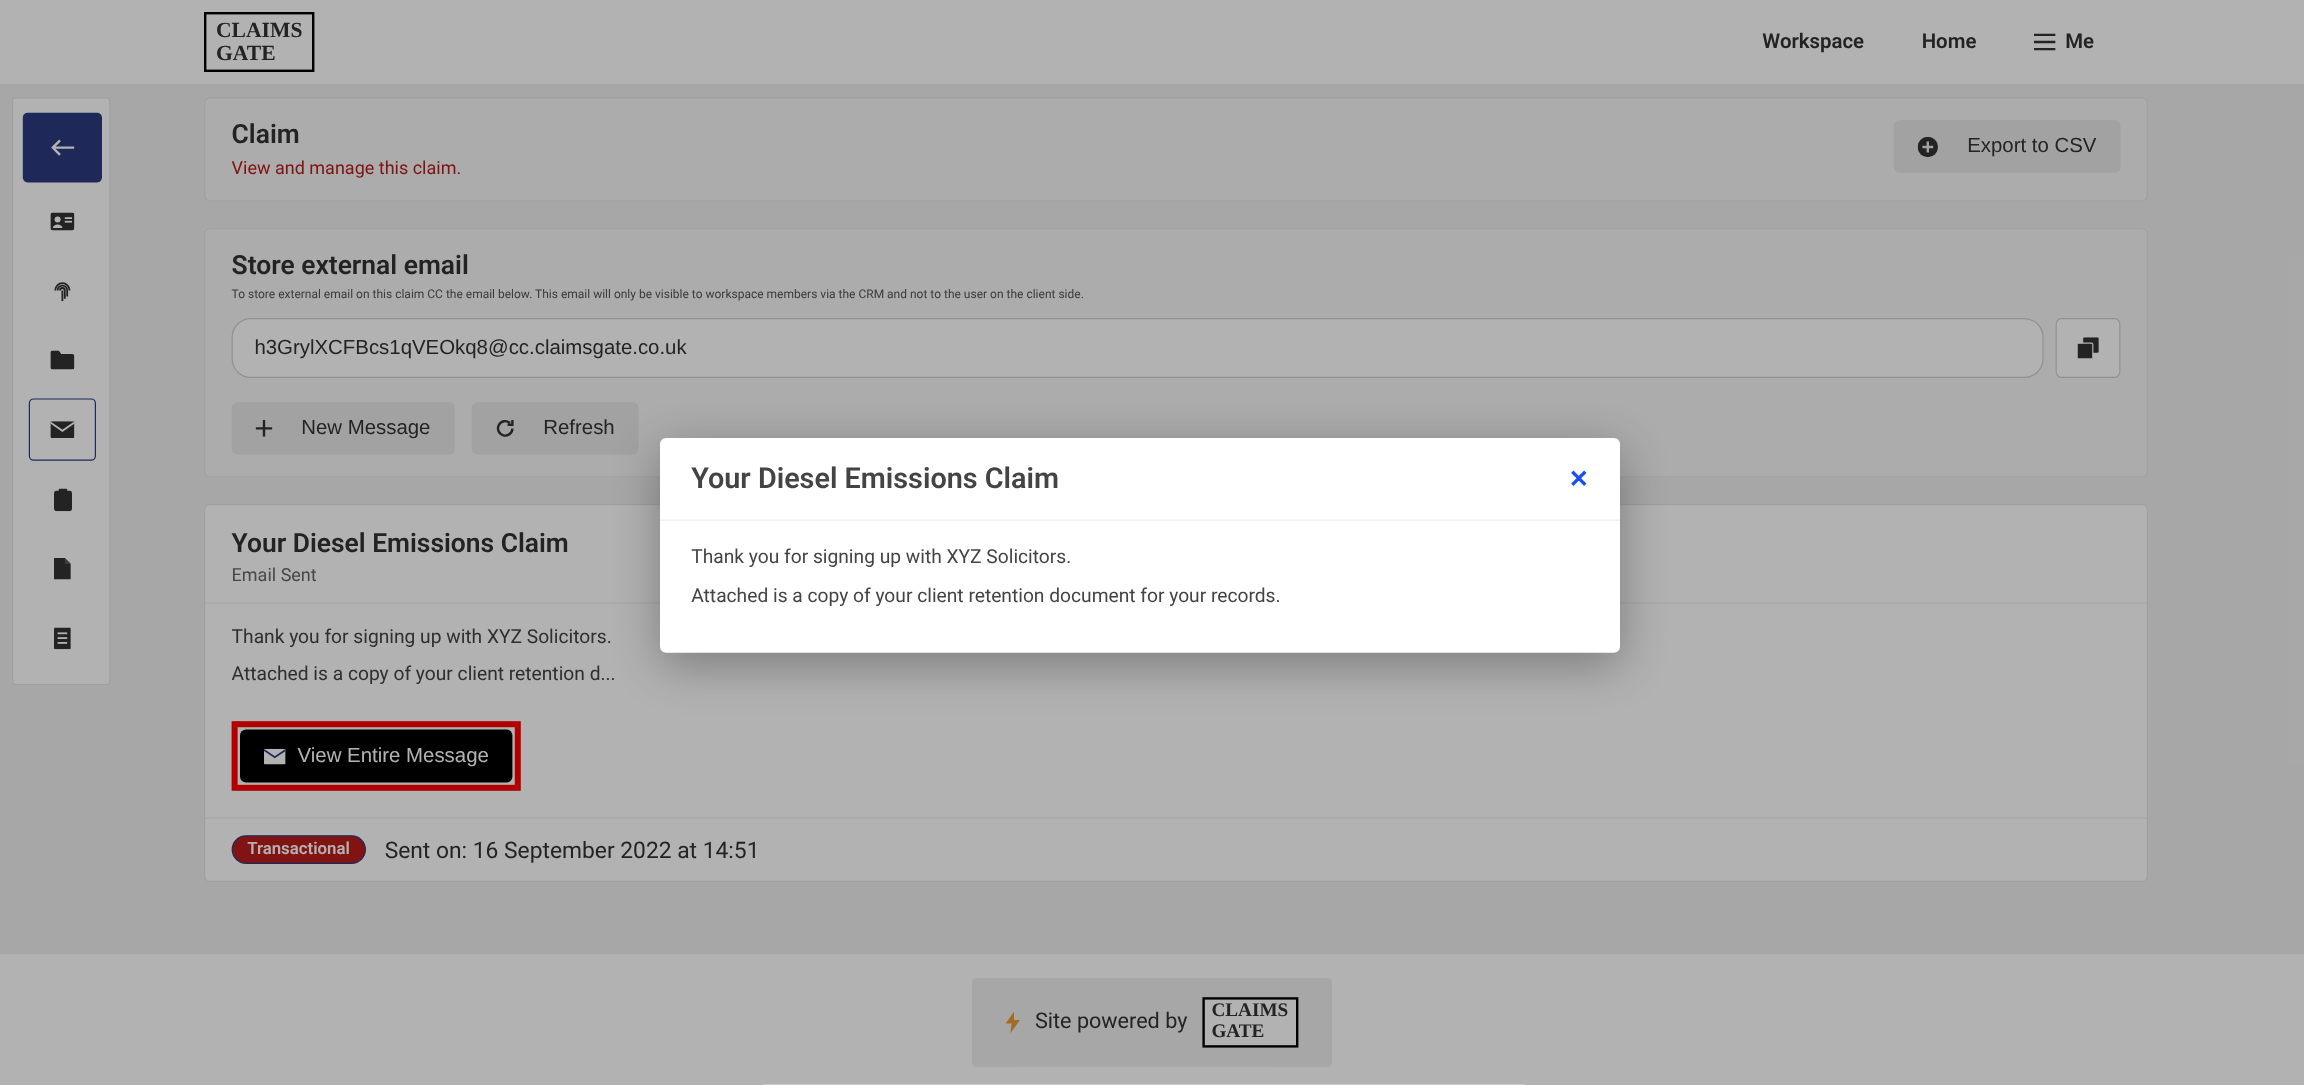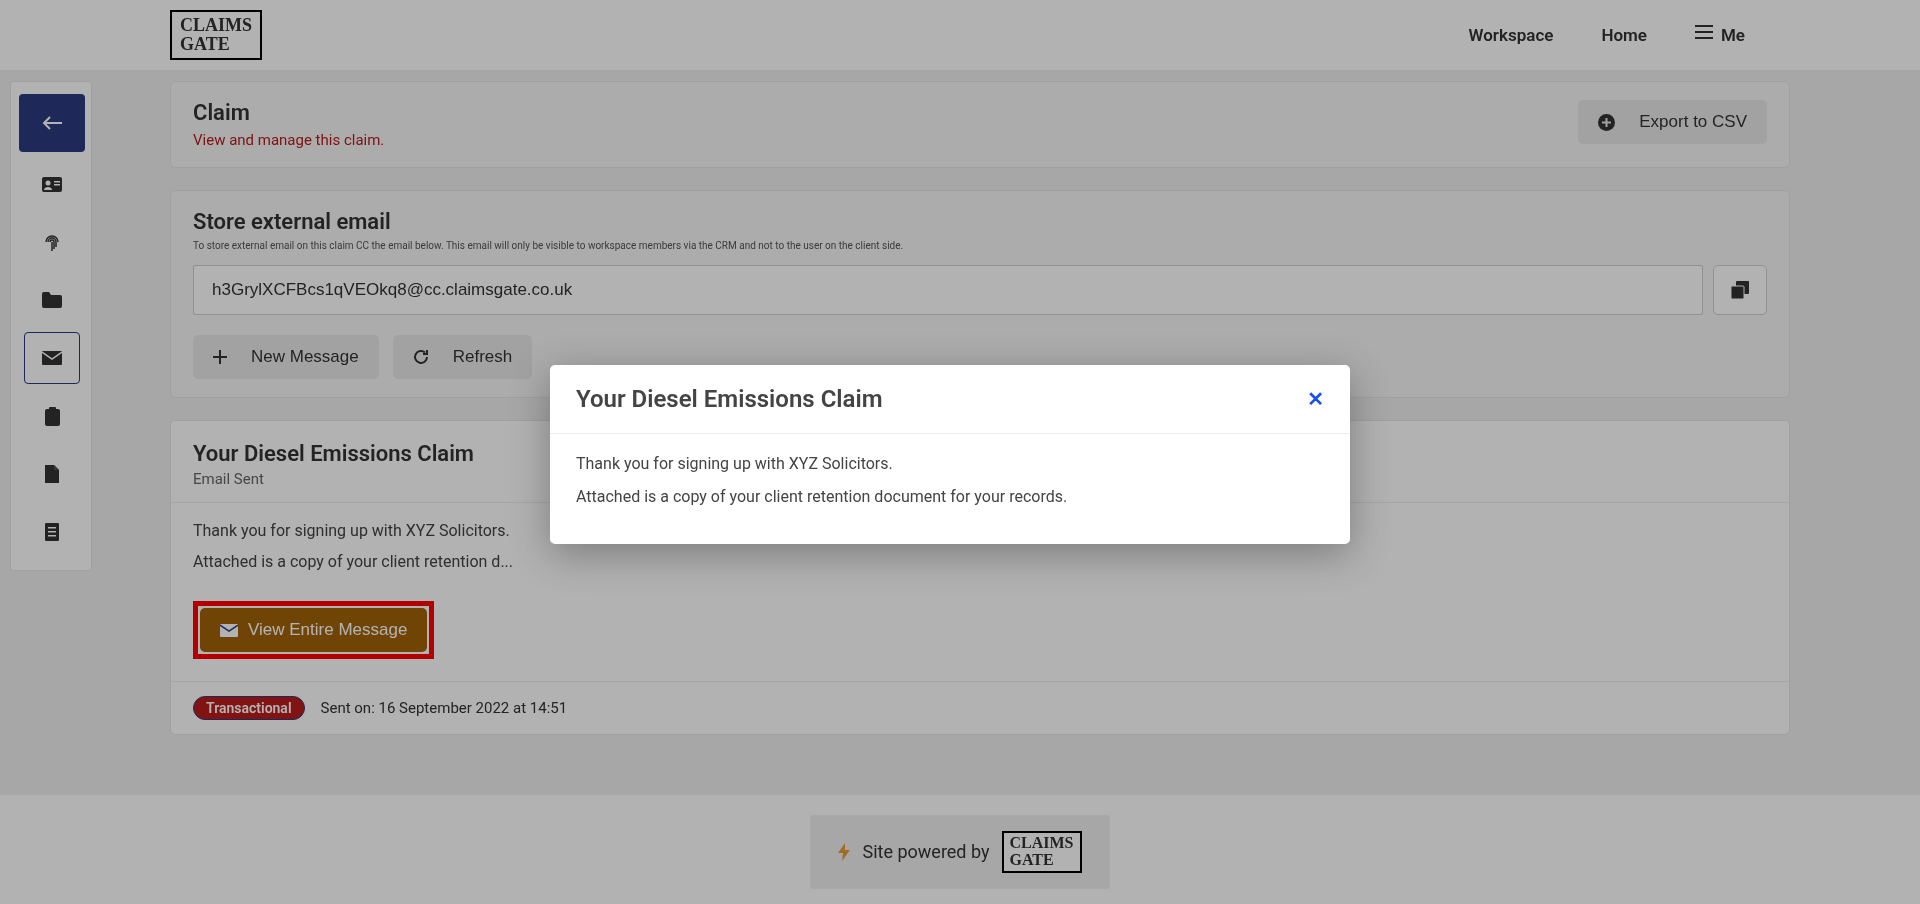--- a/index.html
+++ b/index.html
@@ -2,55 +2,55 @@
 <html><head>
 <meta charset="utf-8">
 <style>
 * { box-sizing: border-box; margin: 0; padding: 0; }
 body { font-family: -apple-system, BlinkMacSystemFont, "Segoe UI", Roboto, sans-serif; background: #f0f0f0; color: #333; width: 1920px; height: 904px; overflow: hidden; position: relative; }
 
 .topnav { height: 70px; background: #fff; display: flex; align-items: center; padding: 0 175px 0 170px; justify-content: space-between; }
 .logo-box { border: 2px solid #000; padding: 4px 8px; font-family: serif; font-weight: bold; line-height: 1.05; font-size: 18px; }
 .nav-links { display: flex; gap: 48px; align-items: center; }
 .nav-link { color: #333; text-decoration: none; font-weight: 600; font-size: 17px; }
-.nav-me { display: flex; align-items: flex-start; gap: 8px; }
+.nav-me { display: flex; align-items: center; gap: 8px; }
 
 .page-wrap { position: relative; }
 .sidebar { position: absolute; left: 10px; top: 11px; width: 82px; background: #fff; border: 1px solid #e5e5e5; border-radius: 3px; padding: 12px 13px; display: flex; flex-direction: column; gap: 6px; }
 .sidebar-item { width: 56px; height: 52px; display: flex; align-items: center; justify-content: center; color: #333; border-radius: 4px; }
 .sidebar-item.back { background: #2b3c82; color: #fff; width: 66px; height: 58px; margin-left: -5px; }
 .sidebar-item.active { border: 1px solid #2b3c82; }
 
 .main { margin-left: 170px; margin-right: 130px; padding-top: 11px; }
 .panel { background: #f6f6f6; border: 1px solid #e5e5e5; border-radius: 5px; padding: 18px 22px; margin-bottom: 22px; }
 .panel-head { display: flex; justify-content: space-between; align-items: flex-start; }
 .panel-title { font-size: 22px; font-weight: 600; color: #333; margin-bottom: 6px; }
 .panel-sub { font-size: 15px; color: #b91c1c; }
 .btn { display: inline-flex; align-items: center; gap: 10px; padding: 12px 20px; border-radius: 5px; font-size: 17px; font-weight: 500; text-decoration: none; cursor: pointer; border: none; }
 .btn-light { background: #e9e9e9; color: #333; gap: 24px; }
-.btn-primary { background: #a16207; color: #fff; }
+.btn-primary { background: #000000; color: #fff; }
 
 .section-title { font-size: 22px; font-weight: 600; margin-bottom: 6px; }
 .section-desc { font-size: 10px; color: #555; margin-bottom: 14px; }
 .email-row { display: flex; gap: 10px; margin-bottom: 20px; }
-.email-input { flex: 1; padding: 14px 18px; font-size: 17px; border: 1px solid #d0d0d0; border-radius: 2px; background: #fff; color: #333; }
+.email-input { flex: 1; padding: 14px 18px; font-size: 17px; border: 1px solid #d0d0d0; border-radius: 16px; background: #fff; color: #333; }
 .copy-btn { width: 54px; border: 1px solid #d0d0d0; border-radius: 5px; background: #fff; display: flex; align-items: center; justify-content: center; cursor: pointer; }
 .btn-row { display: flex; gap: 14px; }
 
 .msg-card { background: #fff; border: 1px solid #e5e5e5; border-radius: 5px; }
 .msg-head { padding: 20px 22px 14px; border-bottom: 1px solid #eee; }
 .msg-title { font-size: 22px; font-weight: 600; }
 .msg-status { font-size: 15px; color: #666; margin-top: 4px; }
 .msg-body { padding: 18px 22px; }
 .msg-body p { font-size: 16px; color: #444; margin-bottom: 12px; }
 .view-wrap { padding: 0 22px 22px; }
 .view-btn-highlight { display: inline-block; border: 5px solid #ff0000; padding: 2px; }
 .msg-foot { border-top: 1px solid #eee; padding: 14px 22px; display: flex; align-items: center; gap: 16px; }
 .badge { background: #b91c1c; color: #fff; border-radius: 12px; padding: 3px 12px; font-size: 14px; font-weight: 600; border: 1px solid #2b3c82; }
-.sent-on { font-size: 15px; color: #333; }
+.sent-on { font-size: 19px; color: #333; }
 
 .footer-area { background: #fff; margin-top: 60px; padding: 20px 0; display: flex; justify-content: center; }
 .powered { background: #f0f0f0; padding: 16px 28px; border-radius: 3px; display: flex; align-items: center; gap: 12px; font-size: 18px; color: #333; }
 .logo-box-sm { border: 2px solid #000; padding: 2px 6px; font-family: serif; font-weight: bold; line-height: 1.05; font-size: 16px; background: #fff; }
 
 .overlay { position: absolute; inset: 0; background: rgba(0,0,0,0.30); z-index: 100; }
 .modal { position: absolute; z-index: 101; left: 550px; top: 365px; width: 800px; background: #fff; border-radius: 5px; box-shadow: 0 10px 40px rgba(0,0,0,0.3); }
 .modal-head { display: flex; justify-content: space-between; align-items: center; padding: 20px 26px; border-bottom: 1px solid #eee; }
 .modal-title { font-size: 24px; font-weight: 600; color: #444; }
 .modal-close { color: #1a4ff0; font-size: 20px; font-weight: bold; cursor: pointer; background: none; border: none; }

